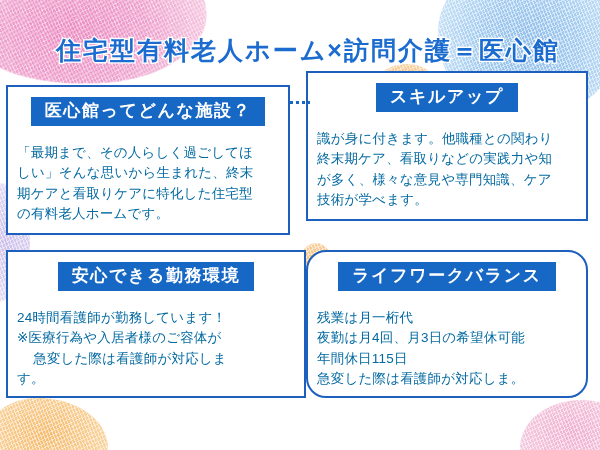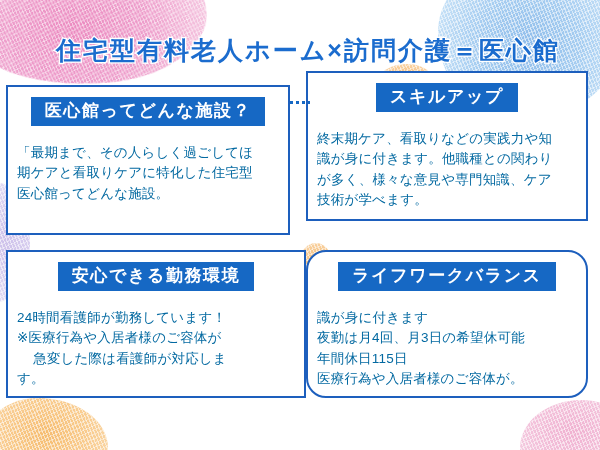--- a/index.html
+++ b/index.html
@@ -163,48 +163,49 @@
   <div class="blob" id="blob-pink-bottom"></div>
 
   <div id="title">住宅型有料老人ホーム×訪問介護＝医心館</div>
 
   <div id="connector"></div>
 
   <div class="card" id="card-facility">
     <div class="card-banner">医心館ってどんな施設？</div>
     <div class="card-body">
       <p>「最期まで、その人らしく過ごしてほ</p>
+      <p>しい」そんな思いから生まれた、終末</p>
       <p>期ケアと看取りケアに特化した住宅型</p>
-      <p>医心館ってどんな施設。</p>
+      <p>の有料老人ホームです。</p>
     </div>
   </div>
 
   <div class="card" id="card-skillup">
     <div class="card-banner">スキルアップ</div>
     <div class="card-body">
+      <p>識が身に付きます。他職種との関わり</p>
       <p>終末期ケア、看取りなどの実践力や知</p>
-      <p>識が身に付きます。他職種との関わり</p>
       <p>が多く、様々な意見や専門知識、ケア</p>
       <p>技術が学べます。</p>
     </div>
   </div>
 
   <div class="card" id="card-worklife">
     <div class="card-banner">安心できる勤務環境</div>
     <div class="card-body">
       <p>24時間看護師が勤務しています！</p>
       <p>※医療行為や入居者様のご容体が</p>
       <p class="indent">急変した際は看護師が対応しま</p>
       <p>す。</p>
     </div>
   </div>
 
   <div class="card" id="card-balance">
     <div class="card-banner">ライフワークバランス</div>
     <div class="card-body">
-      <p>識が身に付きます</p>
+      <p>残業は月一桁代</p>
       <p>夜勤は月4回、月3日の希望休可能</p>
       <p>年間休日115日</p>
-      <p>医療行為や入居者様のご容体が。</p>
+      <p>急変した際は看護師が対応しま。</p>
     </div>
   </div>
 
 </div>
 
 </body></html>

